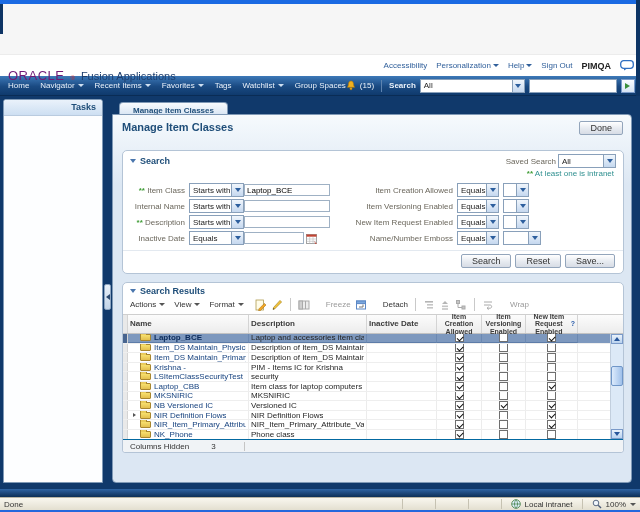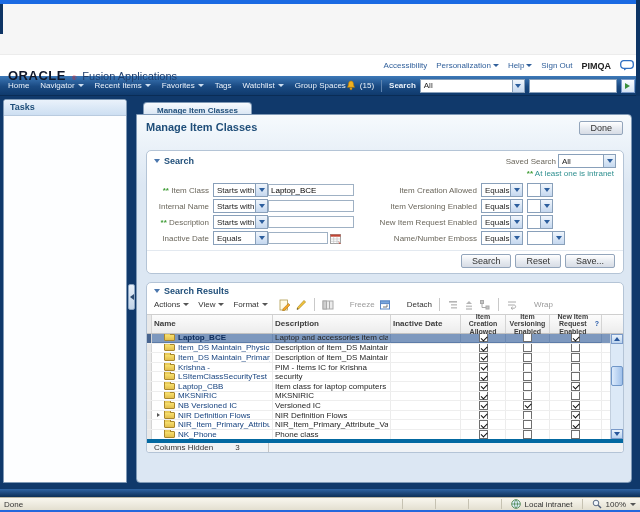--- a/index.html
+++ b/index.html
@@ -9,21 +9,21 @@
 
   
   .top-line   { height:4px; background:#1a6ae3; }
   .chrome-band{ height:51px; background:#f6f6f6; border-bottom:1px solid #ececec; position:relative; }
   .corner-notch{ position:absolute; left:0; top:0; width:3px; height:30px; background:#0d3464; }
   .right-strip { position:absolute; right:0; top:0; width:4px; height:96px; background:#0d3464; z-index:5; }
 
   
   .app-header { height:21px; background:#fff; display:flex; align-items:center; padding:0 6px 0 8px; }
   .logo { display:flex; align-items:baseline; gap:6px; }
-  .logo .oracle { color:#0f172a; font-weight:bold; font-size:13px; letter-spacing:.5px;margin-top:20px; }
+  .logo .oracle { color:#701a75; font-weight:normal; font-size:13px; letter-spacing:.5px;margin-top:20px; }
   .logo .reg    { color:#e01e1e; font-size:6px; vertical-align:super; }
   .logo .product{ color:#1f3f6e; font-size:11px; }
   .global-links { margin-left:auto; display:flex; align-items:center; gap:9px; }
   .glink { font-size:8px; color:#31609b; display:flex; align-items:center; gap:2px; cursor:pointer; }
   .guser { font-size:9px; font-weight:bold; color:#222; }
   .arr-dn-s { width:0;height:0;border-left:3px solid transparent;border-right:3px solid transparent;border-top:3px solid #31609b; }
 
   
   .navbar { height:20px; background:linear-gradient(#3d79b8,#1a4a82 55%,#0f3a6d);
             border-bottom:1px solid #0a2c55; display:flex; align-items:center; padding:0 6px 0 8px; color:#eaf2fb; }
@@ -39,22 +39,22 @@
   .xp-select .arrbox { width:12px; align-self:stretch; background:linear-gradient(#f0f6fc,#c5d8ef);
        border-left:1px solid #89a0ba; display:flex; align-items:center; justify-content:center; }
   .arr-dn { width:0;height:0;border-left:3px solid transparent;border-right:3px solid transparent;border-top:4px solid #2d5f9e; }
   .nav-input { width:88px; height:14px; border:1px solid #89a0ba; font-size:8px; padding:0 2px; }
   .go-btn { width:14px; height:14px; background:linear-gradient(#fafcff,#d6e4f4); border:1px solid #7a9ac9;
             display:flex; align-items:center; justify-content:center; cursor:pointer; }
   .tri-right-g { width:0;height:0;border-top:3px solid transparent;border-bottom:3px solid transparent;border-left:5px solid #3a8f3a; }
 
   
   .workspace { height:393px; background:#10396b; display:flex; padding:3px 8px 6px 3px; }
-  .tasks { width:124px; background:#fdfeff; border:1px solid #7f99b6; border-radius:3px 3px 0 0;
-           display:flex; flex-direction:column; }
+  .tasks { width:100px; background:#fdfeff; border:1px solid #7f99b6; border-radius:3px 3px 0 0;
+           display:flex; flex-direction:column;text-align:right; }
   .tasks-header { height:16px; background:linear-gradient(#eaf2fb,#cddff2); border-bottom:1px solid #b9cbdf;
            color:#1f4e79; font-weight:bold; font-size:9px; padding:2px 6px; border-radius:2px 2px 0 0; }
   .tasks-body { flex:1; background:#fdfeff; }
 
   .splitter { width:9px; position:relative; }
   .splitter-handle { position:absolute; top:185px; left:1px; width:7px; height:26px;
         background:linear-gradient(#e8f0f9,#c2d4e8); border:1px solid #8aa3c0; border-radius:2px;
         display:flex; align-items:center; justify-content:center; cursor:pointer; }
   .tri-left { width:0;height:0;border-top:3px solid transparent;border-bottom:3px solid transparent;border-right:4px solid #2c4a70; }
 
@@ -143,21 +143,21 @@
   .vscroll { width:13px; flex:none; background:#dce9f7; border-left:1px solid #c2cfde;
              display:flex; flex-direction:column; }
   .sc-btn { height:10px; background:linear-gradient(#eaf2fb,#b9d2ef); border:1px solid #7a9ac9;
             display:flex; align-items:center; justify-content:center; cursor:pointer; }
   .sc-track { flex:1; position:relative; }
   .sc-thumb { position:absolute; top:26%; left:0; width:100%; height:20px;
             background:linear-gradient(90deg,#dcebfc,#9fc0ea); border:1px solid #6f96c8; border-radius:2px; cursor:grab; }
   .tri-up { width:0;height:0;border-left:3px solid transparent;border-right:3px solid transparent;border-bottom:4px solid #27569b; }
   .tri-dn { width:0;height:0;border-left:3px solid transparent;border-right:3px solid transparent;border-top:4px solid #27569b; }
 
-  .tfoot { height:13px; background:#f0f3f6; border-top:4px solid #0369a1; display:flex; align-items:center;
+  .tfoot { height:13px; background:#f0f3f6; border-top:1px solid #0369a1; display:flex; align-items:center;
            font-size:8px; color:#333; padding:0 7px; border-radius:0 0 3px 3px; }
   .tfoot .fv { margin-left:22px; }
   .tfoot .fsep { width:1px; height:9px; background:#c5c5c5; margin-left:28px; }
 
   
   .frame-bottom { height:8px; background:linear-gradient(#2f64a4,#0d2f56); }
   .statusbar { height:13px; background:linear-gradient(#f9f7ef,#e3dfd0); border-top:1px solid #b9b5a4;
                display:flex; align-items:center; font-size:8px; color:#333; padding:0 4px; }
   .sb-right { margin-left:auto; display:flex; align-items:center; gap:4px; }
   .sb-sep { width:1px; height:10px; background:#c6c2b2; margin:0 5px; }

